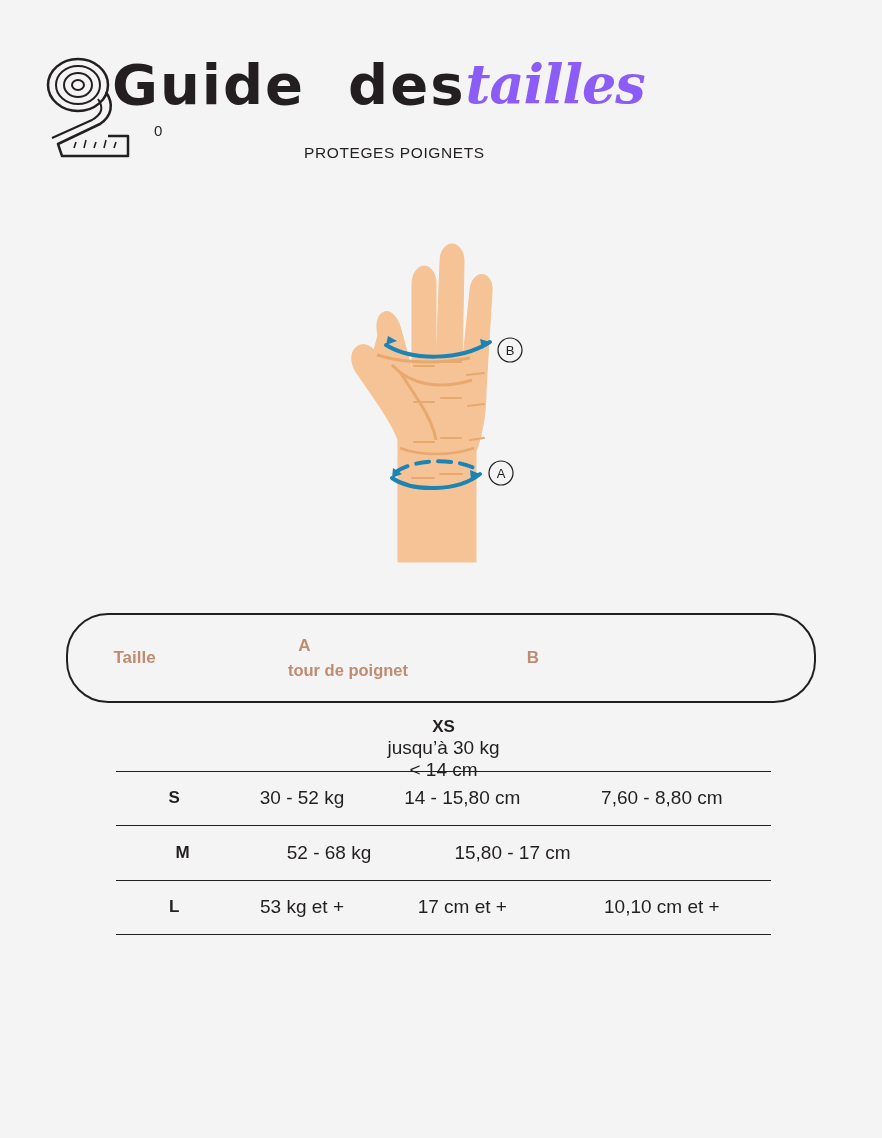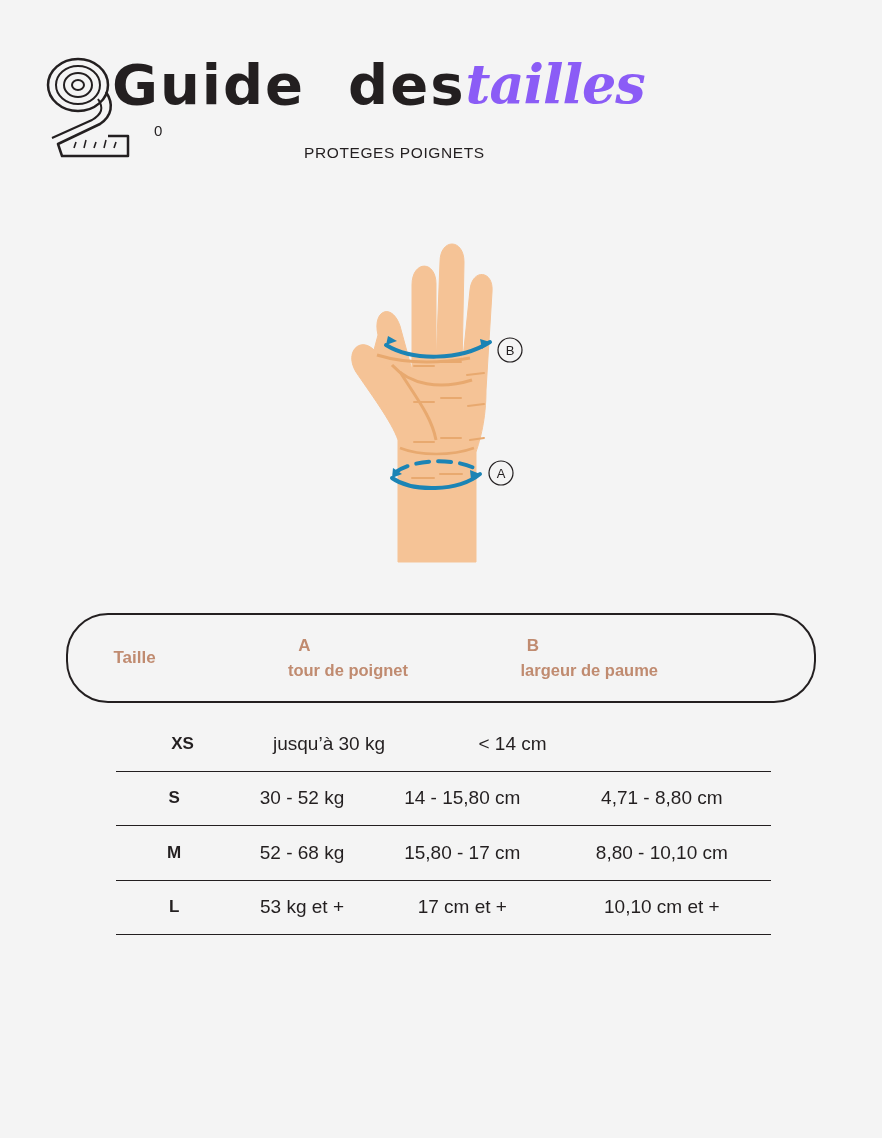--- a/index.html
+++ b/index.html
@@ -121,21 +121,21 @@
     color: #231f20;
   }
   .row .cell.c1 {
     font-weight: bold;
     font-size: 17px;
     width: 133px;
   }
   .row .cell.c2 { width: 160px; }
   .row .cell.c3 { width: 207px; }
   .row .cell.c4 { width: 250px; }
-  .row:first-child { margin-top: 14px; }
+  .row:first-child { margin-top: 14px; flex-direction: column; }
 </style>
 </head>
 <body>
 
 <div class="header">
 
   <div class="tape-icon">
     <svg viewBox="0 0 140 115" width="140" height="115">
 
       <ellipse cx="40" cy="33" rx="30" ry="26" fill="none" stroke="#231f20" stroke-width="2.5"></ellipse>
@@ -227,44 +227,42 @@
   <div class="table-head">
     <div class="cell c1">
       <span>Taille</span>
     </div>
     <div class="cell c3">
       <span>A</span>
       <span class="head-sub">tour de poignet</span>
     </div>
     <div class="cell c4">
       <span>B</span>
-      <span class="head-sub">largeur de paume</span>
     </div>
   </div>
 
   <div class="table-body">
 
     <div class="row">
       <div class="cell c1">XS</div>
       <div class="cell c2">jusqu’à 30 kg</div>
       <div class="cell c3">&lt; 14 cm</div>
     </div>
 
     <div class="row">
       <div class="cell c1">S</div>
       <div class="cell c2">30 - 52 kg</div>
       <div class="cell c3">14 - 15,80 cm</div>
-      <div class="cell c4">4,71 - 8,80 cm</div>
+      <div class="cell c4">7,60 - 8,80 cm</div>
     </div>
 
     <div class="row">
       <div class="cell c1">M</div>
       <div class="cell c2">52 - 68 kg</div>
       <div class="cell c3">15,80 - 17 cm</div>
-      <div class="cell c4">8,80 - 10,10 cm</div>
     </div>
 
     <div class="row">
       <div class="cell c1">L</div>
       <div class="cell c2">53 kg et +</div>
       <div class="cell c3">17 cm et +</div>
       <div class="cell c4">10,10 cm et +</div>
     </div>
 
   </div>

